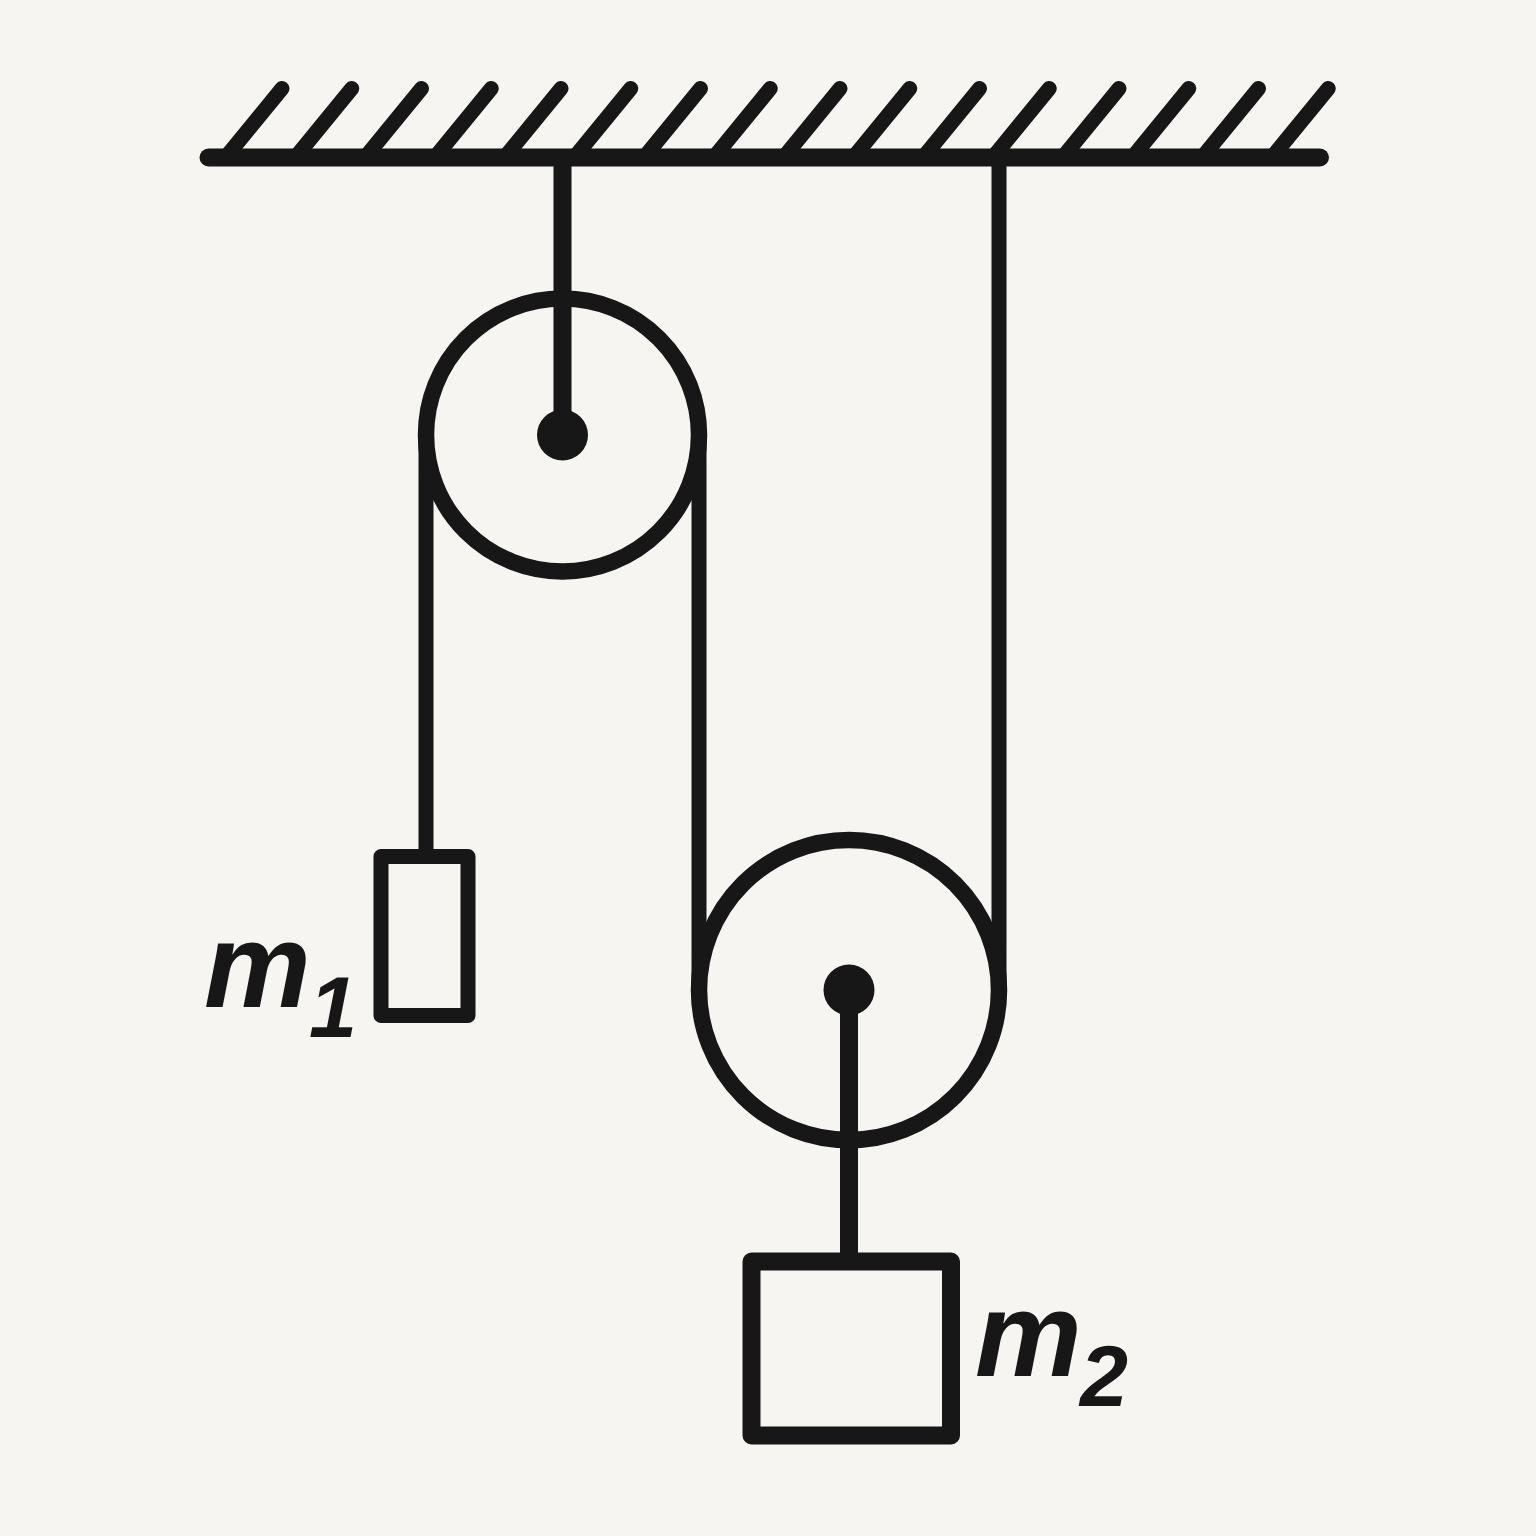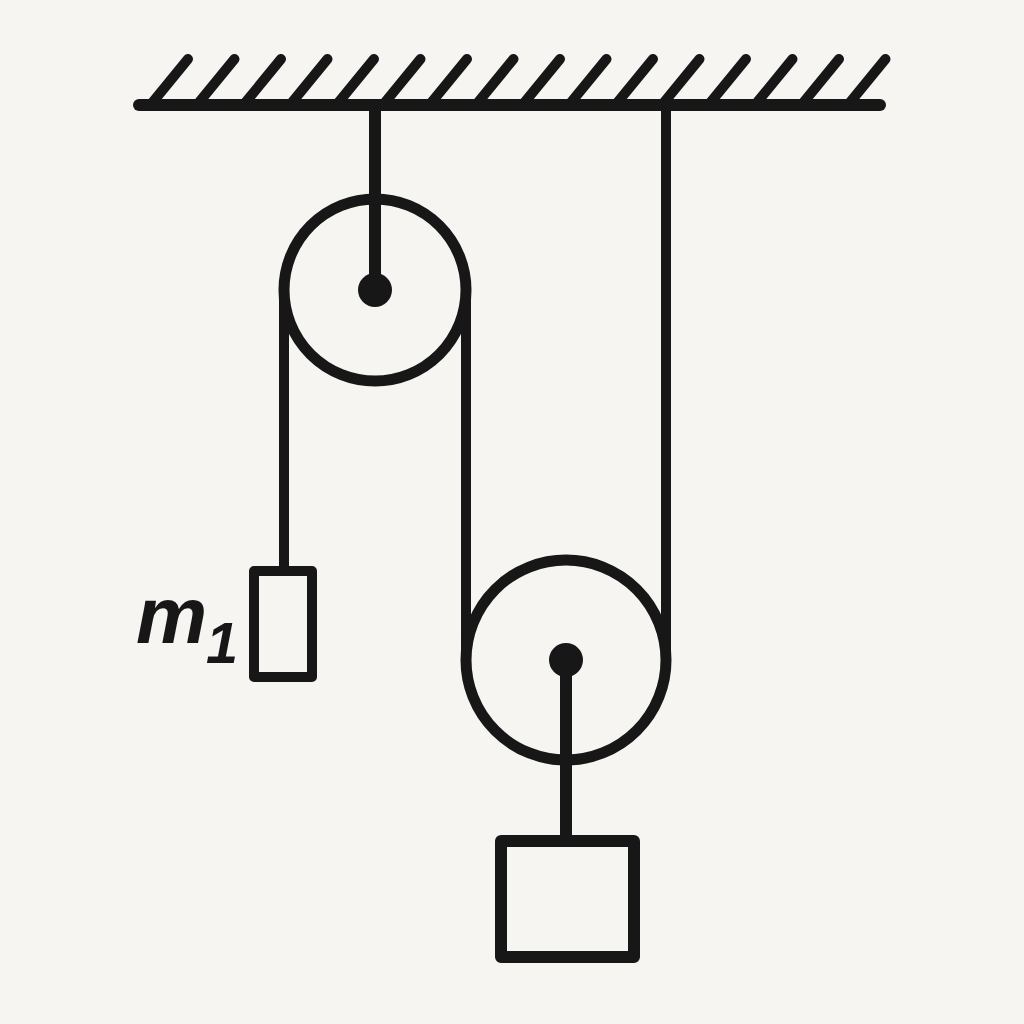--- a/index.html
+++ b/index.html
@@ -59,18 +59,21 @@
     <circle cx="566" cy="660" r="100" fill="none" stroke="currentColor" stroke-width="11"></circle>
     <circle cx="566" cy="660" r="17" fill="currentColor"></circle>
 
     <line x1="566" y1="660" x2="566" y2="845" stroke="currentColor" stroke-width="12"></line>
 
     <rect x="254" y="571" width="58" height="106" fill="var(--bg)" stroke="currentColor" stroke-width="10" stroke-linejoin="round"></rect>
 
     <rect x="501" y="841" width="133" height="116" fill="var(--bg)" stroke="currentColor" stroke-width="12" stroke-linejoin="round"></rect>
   </svg>
 
-  <div class="mass-label" style="left:136px; top:576px;">
+  <div class="mass-label" style="left:136px; top:604px;">
     <span>m</span><sub>1</sub>
   </div>
 
+  <div class="mass-label" style="left:650px; top:850px;">
+    <span>m</span><sub>2</sub>
+  </div>
 
 </div>
 
 </body></html>

